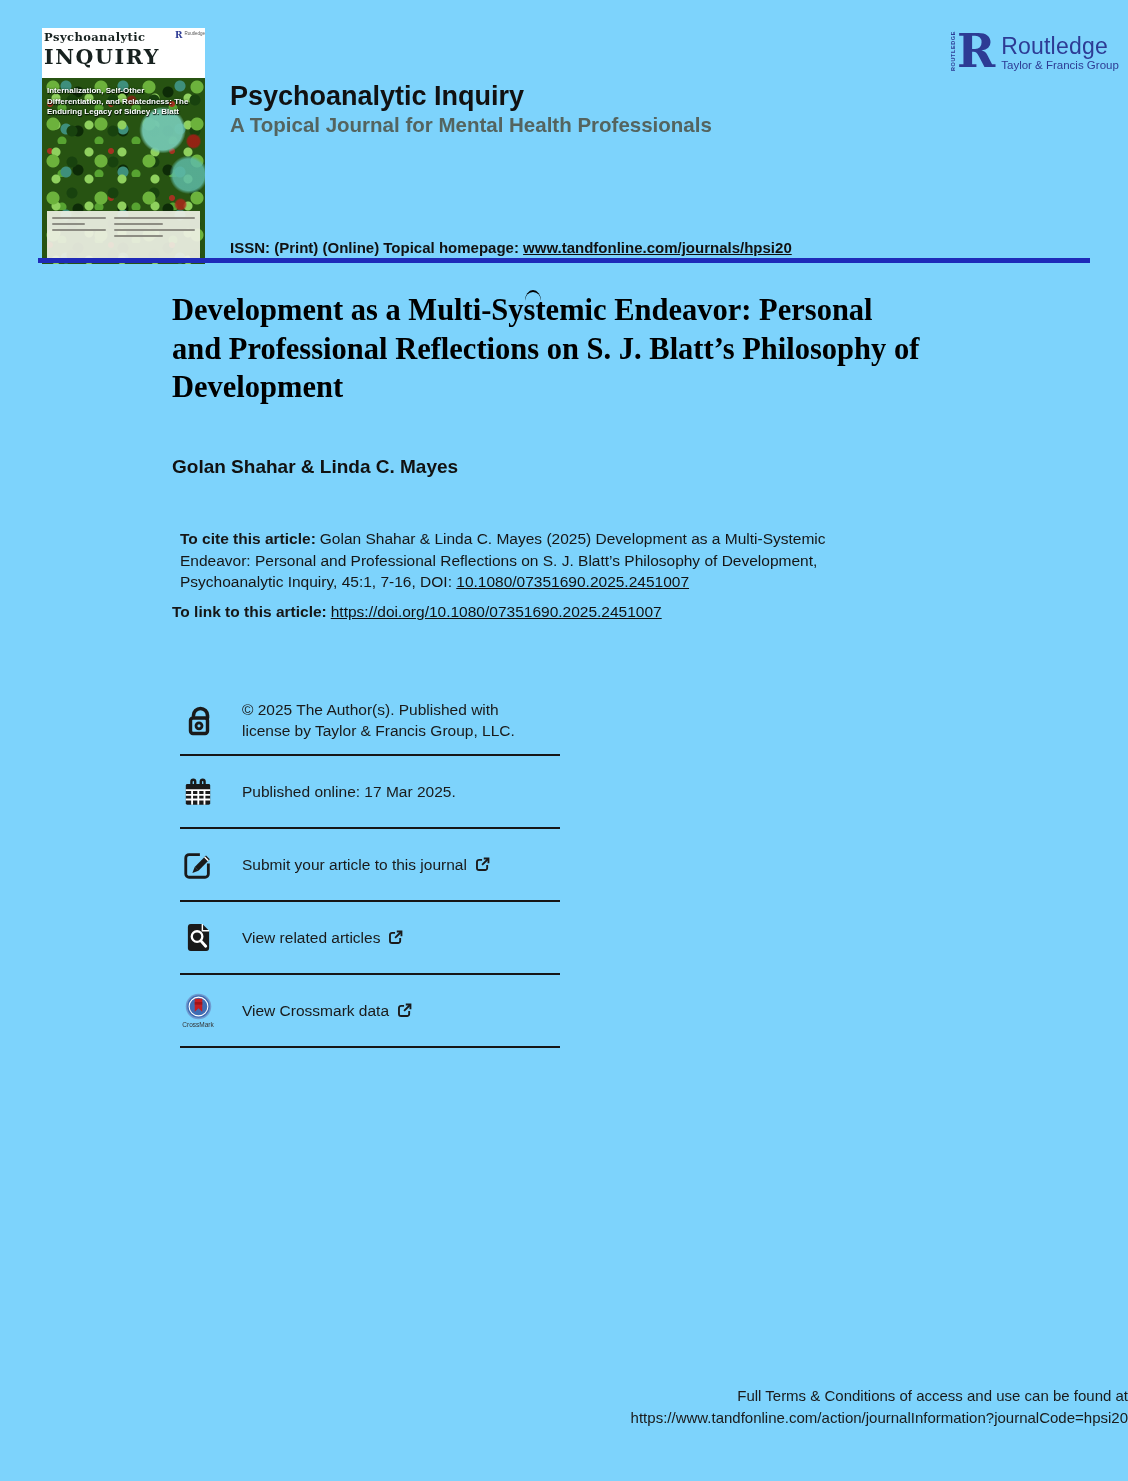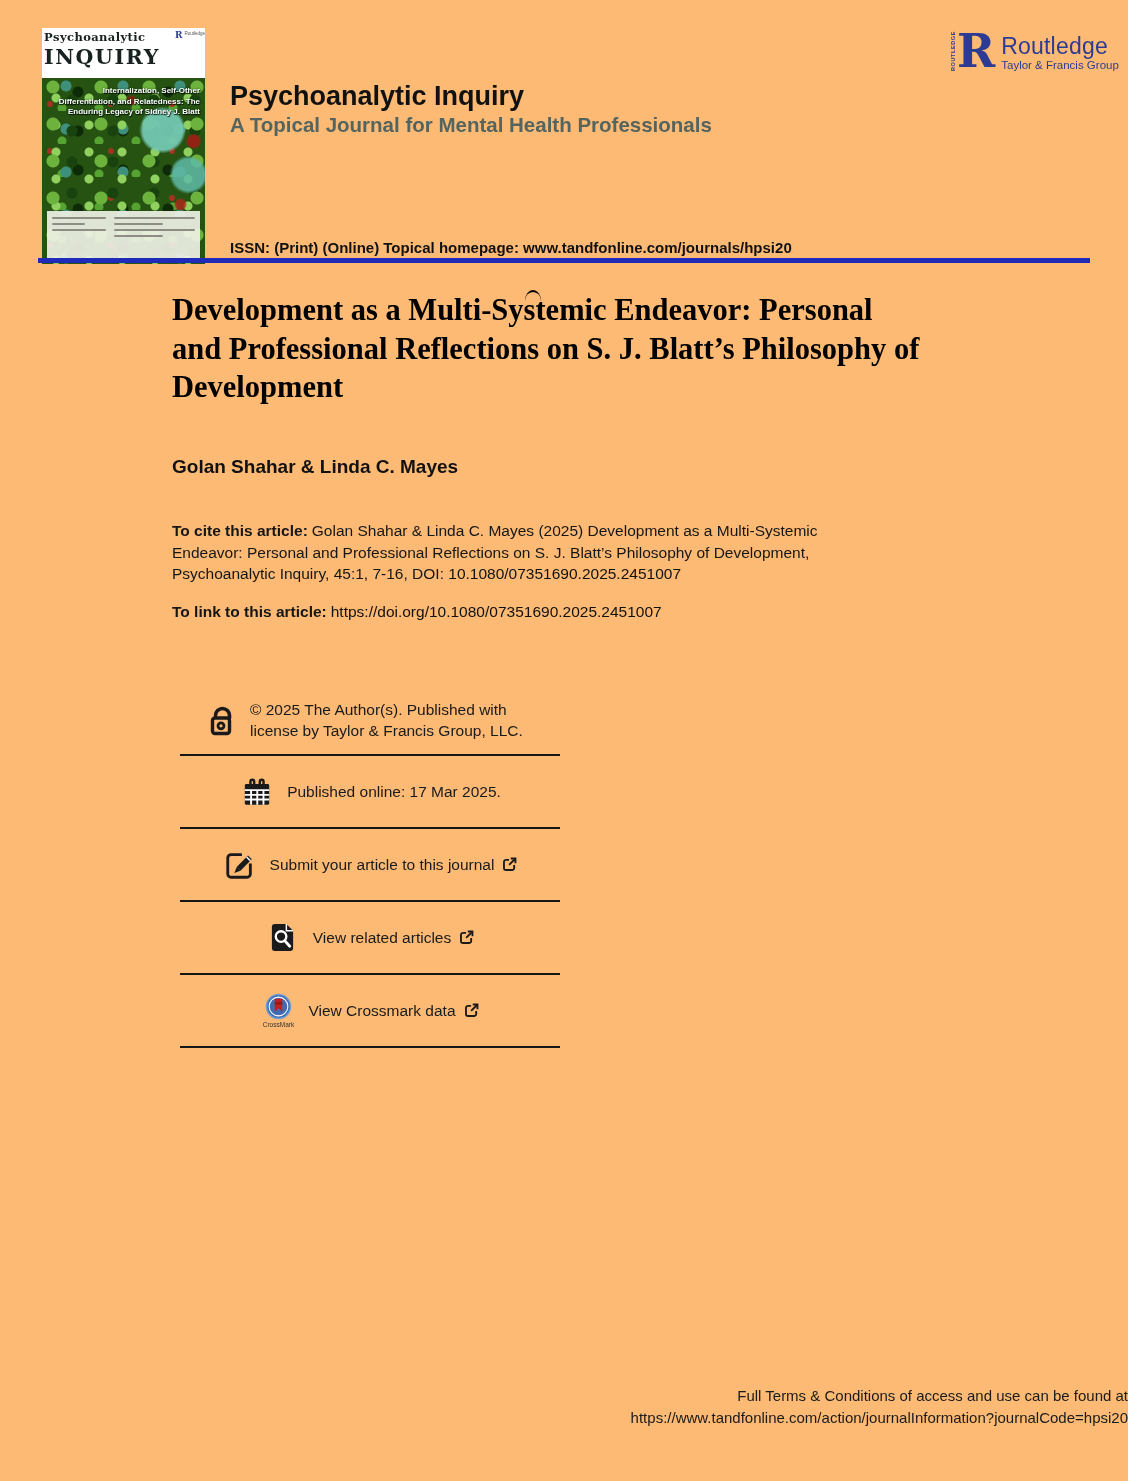--- a/index.html
+++ b/index.html
@@ -1,17 +1,17 @@
 <!DOCTYPE html>
 <html><head>
 <meta charset="utf-8">
 <style>
   html,body{margin:0;padding:0;background:#ffffff;}
   body{font-family:"Liberation Sans",sans-serif;color:#1a1a1a;}
-  .page{position:relative;width:1128px;height:1481px;background:#fdba74;overflow:hidden;margin:0 auto;}
+  .page{position:relative;width:1128px;height:1481px;background:#7dd3fc;overflow:hidden;margin:0 auto;}
 
   
   .cover{position:absolute;left:42px;top:28px;width:163px;}
   .masthead{position:relative;background:#fff;height:48px;padding:2px 2px 0 2px;}
   .masthead .m1{font-family:"DejaVu Serif","Liberation Serif",serif;font-weight:700;font-size:11.5px;letter-spacing:.4px;color:#17211f;}
   .masthead .m2{font-family:"DejaVu Serif","Liberation Serif",serif;font-weight:700;font-size:20.5px;letter-spacing:1.6px;color:#17211f;margin-top:1px;}
   .mini-logo{position:absolute;right:0;top:3px;display:flex;align-items:flex-start;gap:2px;}
   .mini-r{font-family:"DejaVu Serif",serif;font-weight:700;font-size:9px;color:#2d3b94;line-height:8px;}
   .mini-name{font-size:4.5px;color:#555;line-height:5px;}
   .cover-img{position:relative;width:163px;height:186px;
@@ -24,21 +24,21 @@
       radial-gradient(circle at 55% 12%, rgba(142,28,18,.8) 0 2%, transparent 3%),
       radial-gradient(circle 7px at 11px 9px, #6cb23c 0 6px, transparent 7px),
       radial-gradient(circle 6px at 30px 22px, #18420e 0 5px, transparent 6px),
       radial-gradient(circle 5px at 14px 20px, #8fd05e 0 4px, transparent 5px),
       radial-gradient(circle 6px at 24px 8px, #3e8f7c 0 5px, transparent 6px),
       radial-gradient(circle 4px at 8px 26px, #a33220 0 2.5px, transparent 3.5px),
       radial-gradient(circle 6px at 36px 14px, #0d2b07 0 5px, transparent 6px),
       radial-gradient(circle 5px at 20px 30px, #57a331 0 4px, transparent 5px);
     background-size:100% 100%,100% 100%,100% 100%,100% 100%,100% 100%,48px 37px,41px 31px,33px 27px,57px 43px,61px 47px,45px 39px,37px 33px;
     background-repeat:no-repeat,no-repeat,no-repeat,no-repeat,no-repeat,repeat,repeat,repeat,repeat,repeat,repeat,repeat;}
-  .cover-title{position:absolute;top:8px;left:5px;right:5px;text-align:right;color:#fff;
+  .cover-title{position:absolute;top:8px;left:5px;right:5px;text-align:left;color:#fff;
     font-size:8px;font-weight:700;line-height:10.5px;text-shadow:0 0 2px rgba(0,40,10,.9),.5px .5px 1px #000;}
   .cover-box{position:absolute;left:5px;right:5px;bottom:5px;height:48px;background:rgba(238,240,228,.93);
     display:flex;gap:8px;padding:6px 5px;box-sizing:border-box;}
   .cover-box .col{display:flex;flex-direction:column;gap:4px;}
   .cover-box .colL{width:38%;}
   .cover-box .colR{flex:1;}
   .bar{display:block;height:2px;background:#8d8d83;border-radius:1px;}
   .bar.short{width:60%;}
 
   
@@ -47,38 +47,38 @@
   .vert{writing-mode:vertical-rl;transform:rotate(180deg);font-size:5.5px;font-weight:700;color:#2d3b94;letter-spacing:.6px;height:42px;text-align:center;}
   .bigR{font-family:"DejaVu Serif","Liberation Serif",serif;font-weight:700;font-size:46px;line-height:42px;color:#2d3b94;}
   .brand-text{padding-top:4px;}
   .brand-name{font-size:23px;color:#2d3b94;font-weight:500;letter-spacing:.2px;line-height:24px;}
   .brand-group{font-size:11.5px;color:#2d3b94;margin-top:1px;}
 
   
   .jtitle{position:absolute;left:230px;top:74px;font-size:27px;font-weight:700;color:#111;margin-top:7px;}
   .jsub{position:absolute;left:230px;top:113px;font-size:20.5px;font-weight:700;color:#54645f;}
   .issn{position:absolute;left:230px;top:239px;font-size:15px;font-weight:600;color:#111;}
-  .ulink{color:#111;cursor:pointer;}
+  .ulink{color:#111;text-decoration:underline;cursor:pointer;}
   .blue-rule{position:absolute;left:38px;top:258px;width:1052px;height:5px;background:#1f2ab8;}
 
   
   .title{position:absolute;left:172px;top:291px;width:840px;margin:0;
     font-family:"Liberation Serif",serif;font-weight:700;font-size:30.5px;line-height:38.5px;color:#000;}
   .lig{position:relative;}
   .lig::after{content:"";position:absolute;left:1px;top:-3px;width:16px;height:10px;
     border-top:2.5px solid #000;border-radius:50% 50% 0 0/90% 90% 0 0;}
   .authors{position:absolute;left:172px;top:456px;font-size:19px;font-weight:600;color:#111;}
-  .cite{position:absolute;left:172px;top:520px;width:710px;margin:0;font-size:15.5px;line-height:21.5px;color:#161616;}
+  .cite{position:absolute;left:172px;top:520px;width:710px;margin:8px;font-size:15.5px;line-height:21.5px;color:#161616;}
   .b{font-weight:700;margin-right:4px;}
   .linkline{position:absolute;left:172px;top:603px;margin:0;font-size:15.5px;color:#161616;}
   .linkline .b{}
 
   
   .actions{position:absolute;left:180px;top:686px;width:380px;}
-  .arow{display:flex;align-items:center;gap:12px;border-bottom:2px solid #161616;min-height:73px;box-sizing:border-box;justify-content:center;}
+  .arow{display:flex;align-items:center;gap:26px;border-bottom:2px solid #161616;min-height:73px;box-sizing:border-box;}
   .arow:first-child{min-height:70px;}
   .icon-cell{flex:0 0 36px;display:flex;flex-direction:column;align-items:center;}
   .alabel{font-size:15.5px;color:#1a1a1a;line-height:21px;}
   .alabel.narrow{max-width:288px;}
   .ext{margin-left:7px;vertical-align:-3px;}
   .cm-caption{font-size:6.5px;color:#333;margin-top:1px;}
 
   
   .footer{position:absolute;left:0;right:0;top:1385px;text-align:right;font-size:15px;line-height:22px;color:#1a1a1a;}
 </style>

